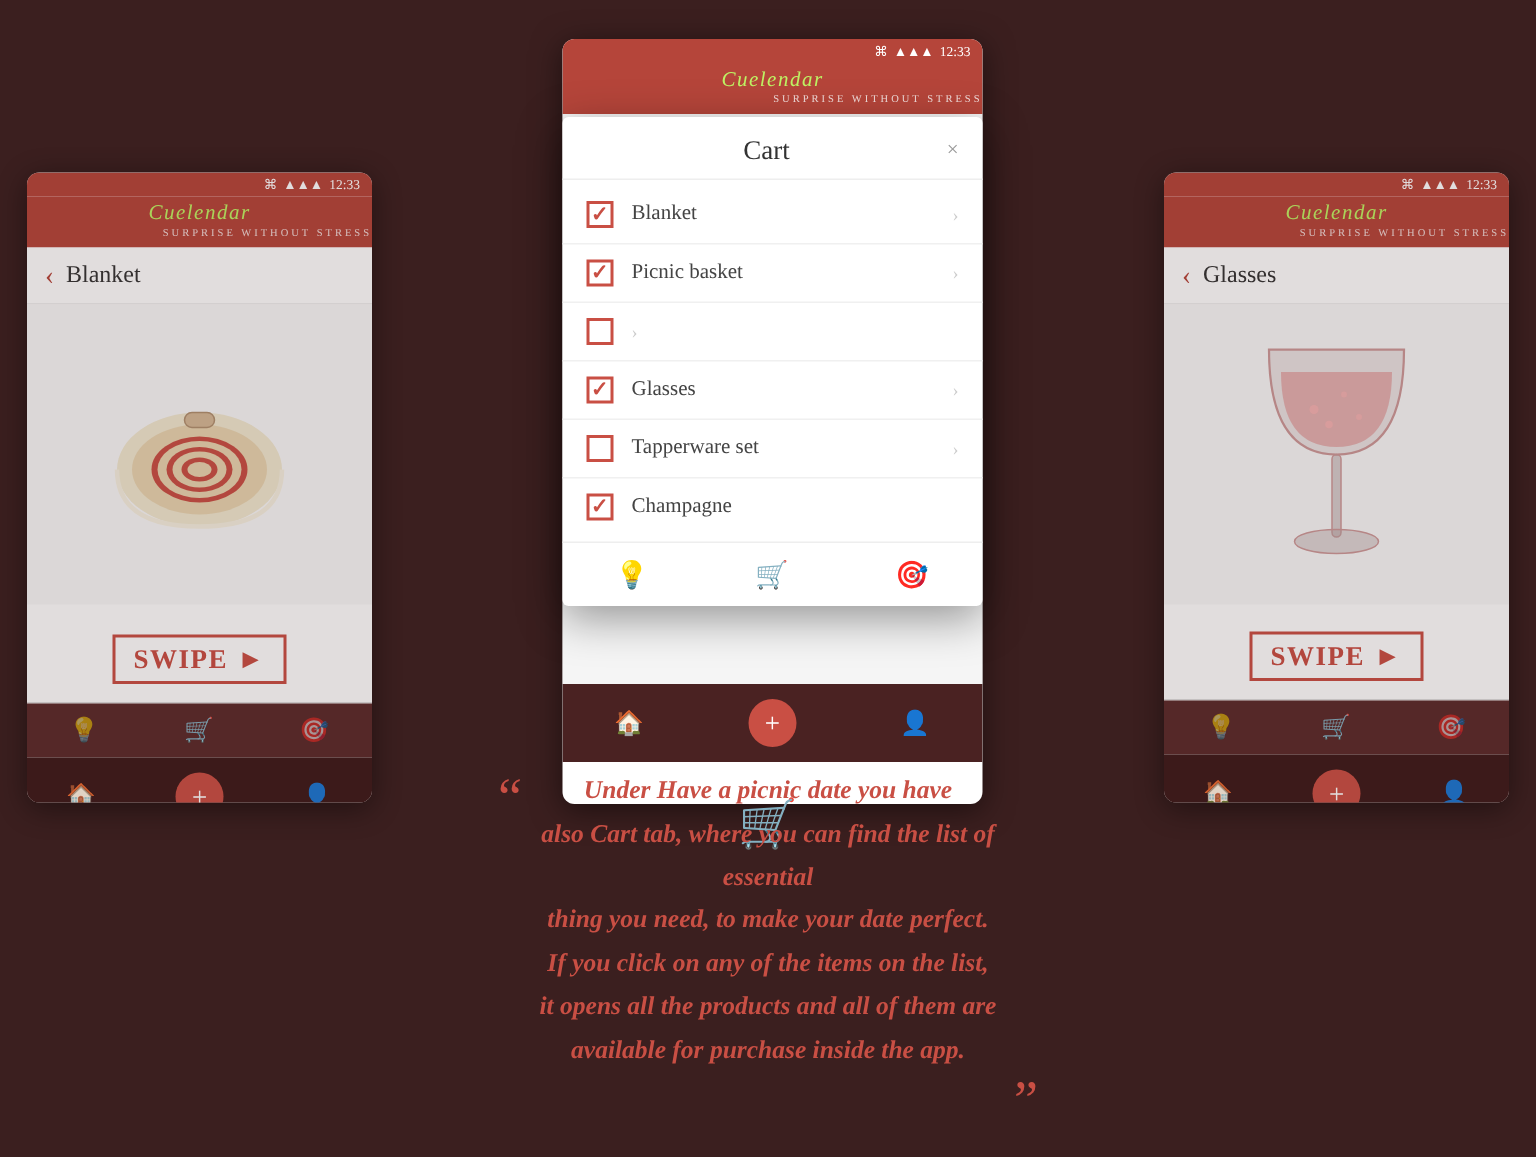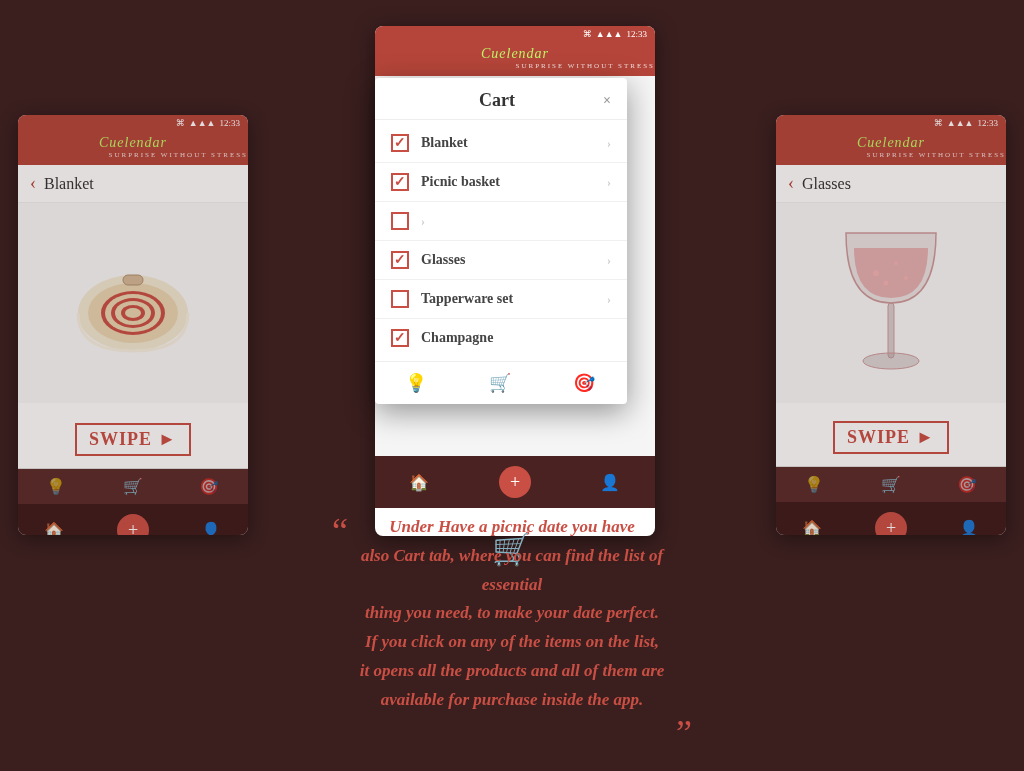--- a/index.html
+++ b/index.html
@@ -135,26 +135,25 @@
       font-weight: bold;
       letter-spacing: 1px;
       cursor: pointer;
     }
 
     
     .modal-overlay {
       position: absolute;
       left: 375px;
       top: 78px;
-      width: 252px;
+      width: 280px;
       background: #fff;
       border-radius: 4px;
       box-shadow: 0 8px 30px rgba(0,0,0,0.4);
       z-index: 10;
-      font-weight: bold;
     }
     .modal-header {
       display: flex;
       justify-content: space-between;
       align-items: center;
       padding: 12px 16px 8px;
       border-bottom: 1px solid #eee;
     }
     .modal-title {
       font-size: 18px;

